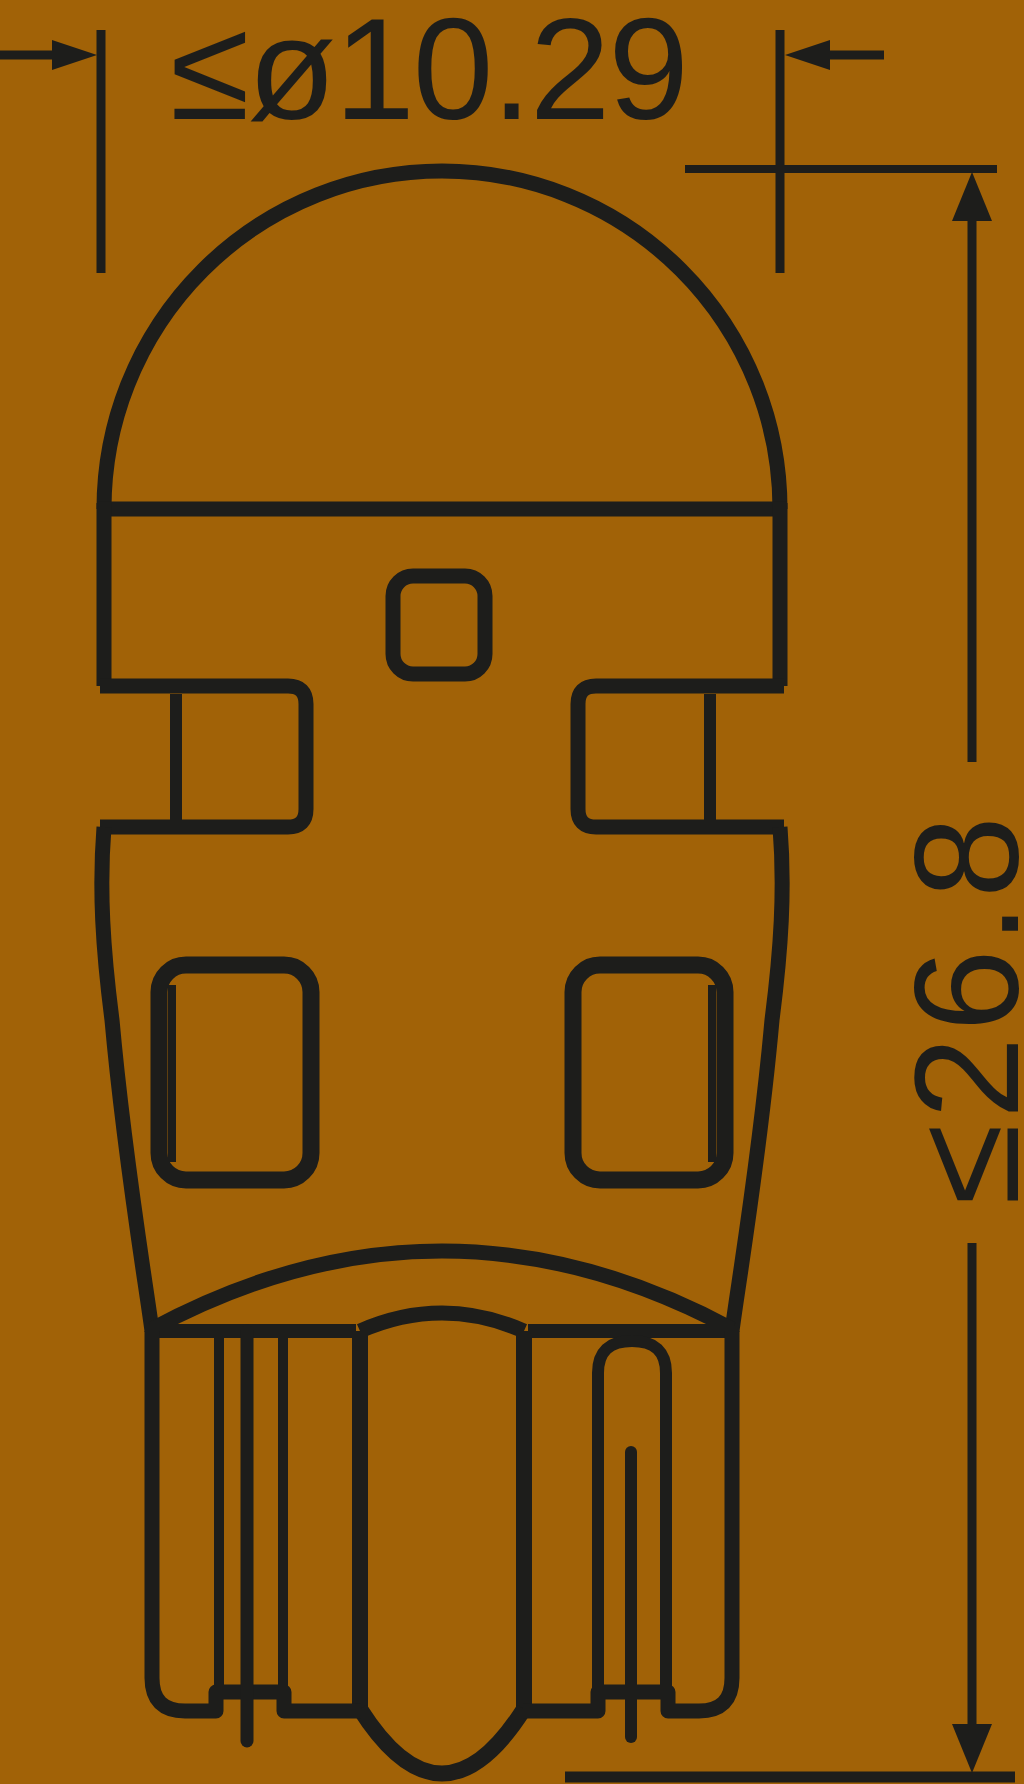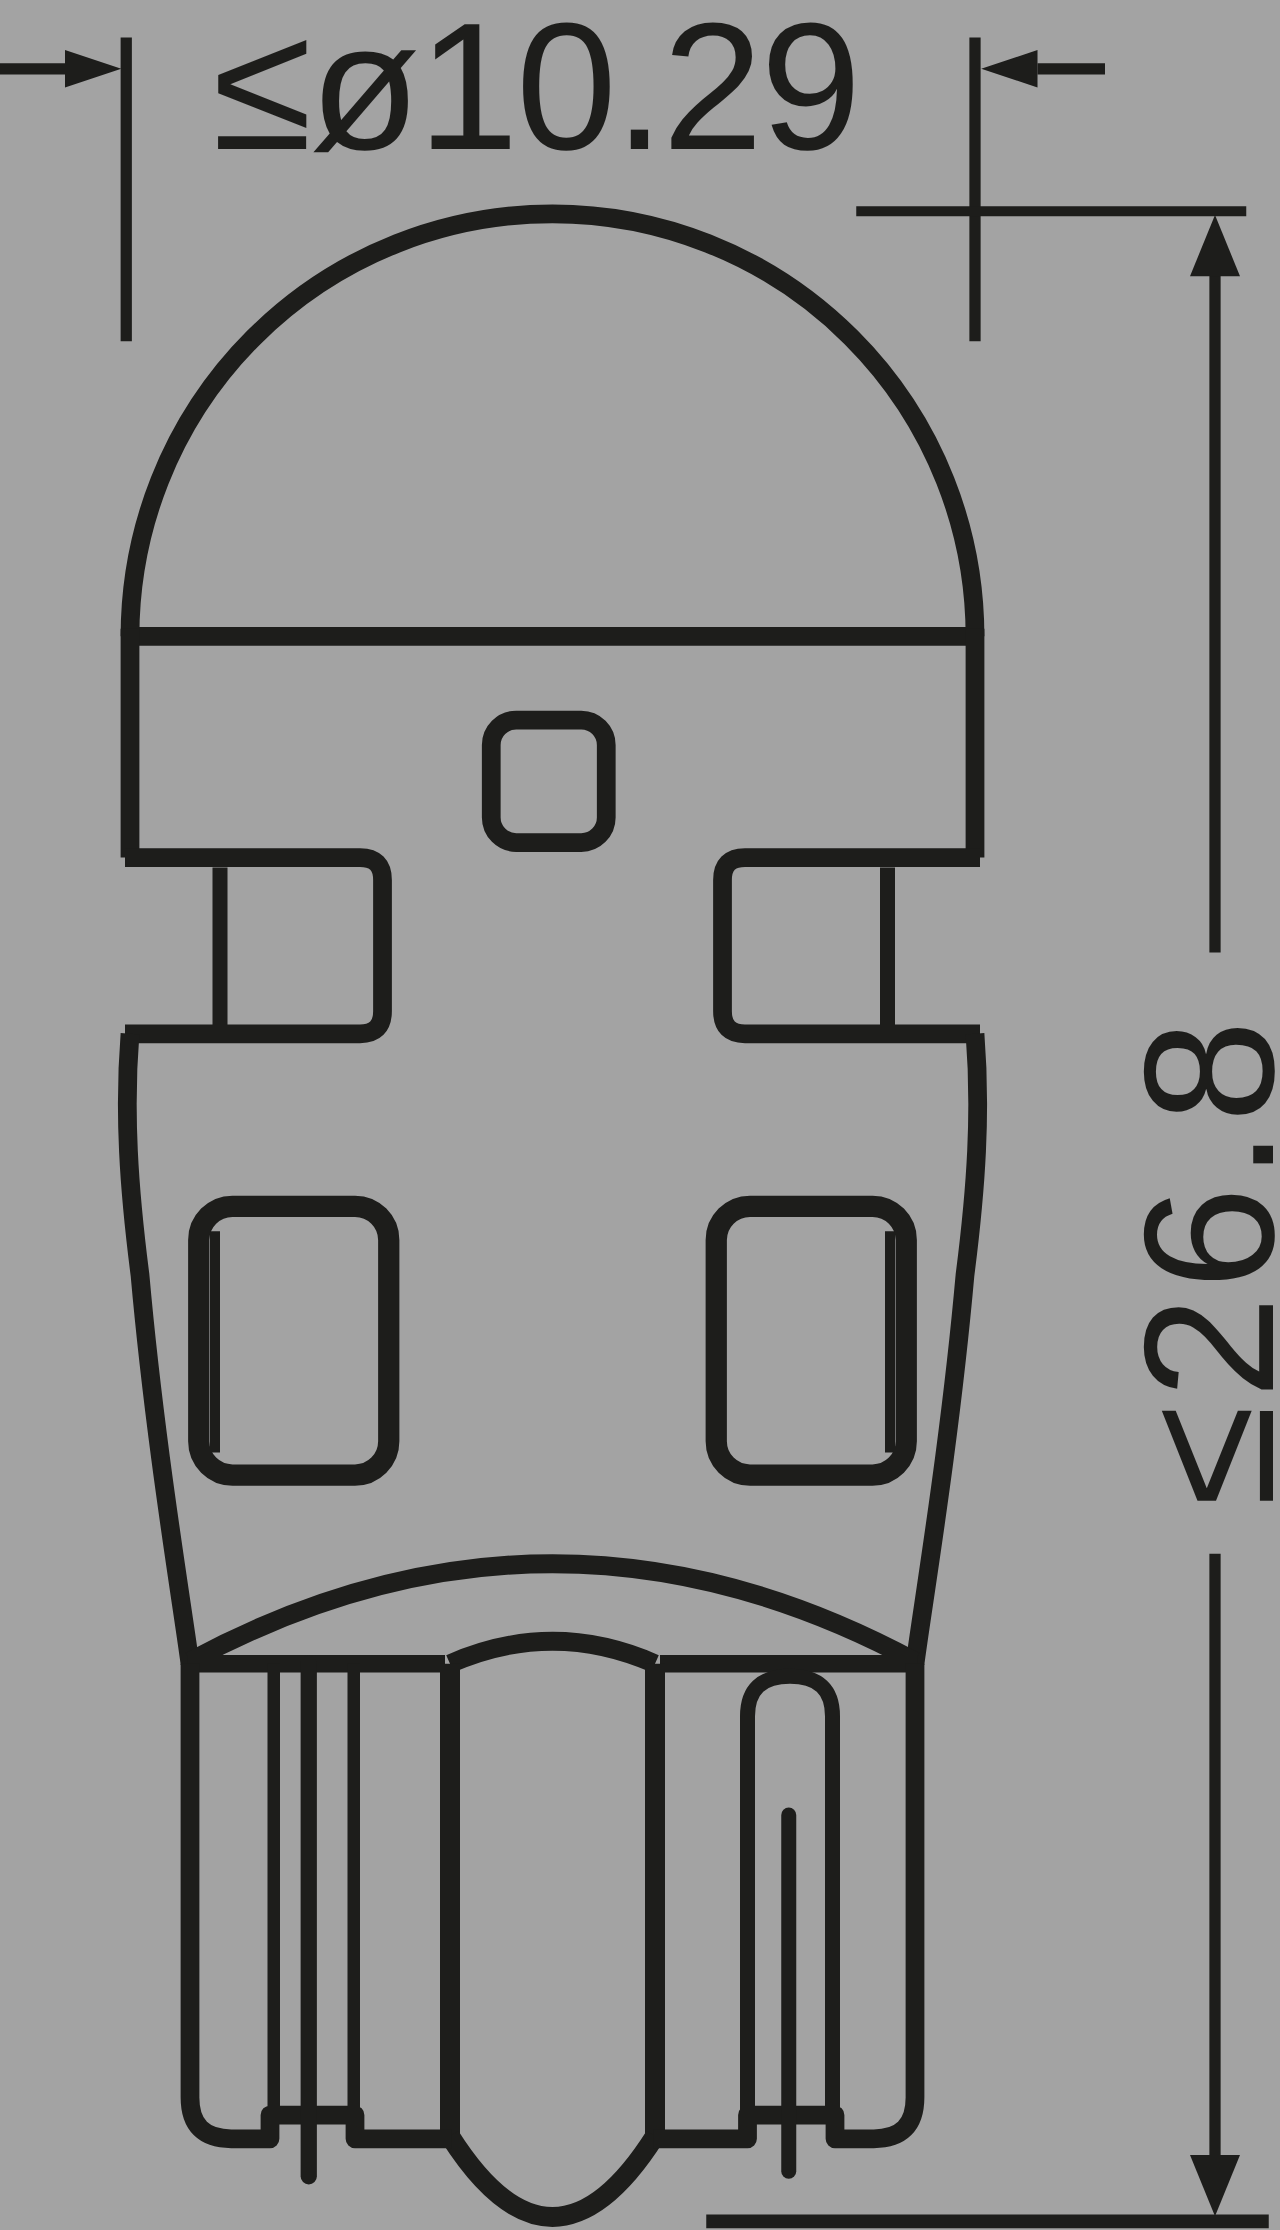--- a/index.html
+++ b/index.html
@@ -7,21 +7,21 @@
     padding: 0;
     background: #ffffff;
     width: 1024px;
     height: 1784px;
     overflow: hidden;
   }
   .page {
     position: relative;
     width: 1024px;
     height: 1784px;
-    background: #a3a3a3;
+    background: #a16207;
   }
   svg.drawing {
     display: block;
     width: 1024px;
     height: 1784px;
   }
   
   .ol {
     stroke: #1d1d1b;
     fill: none;

